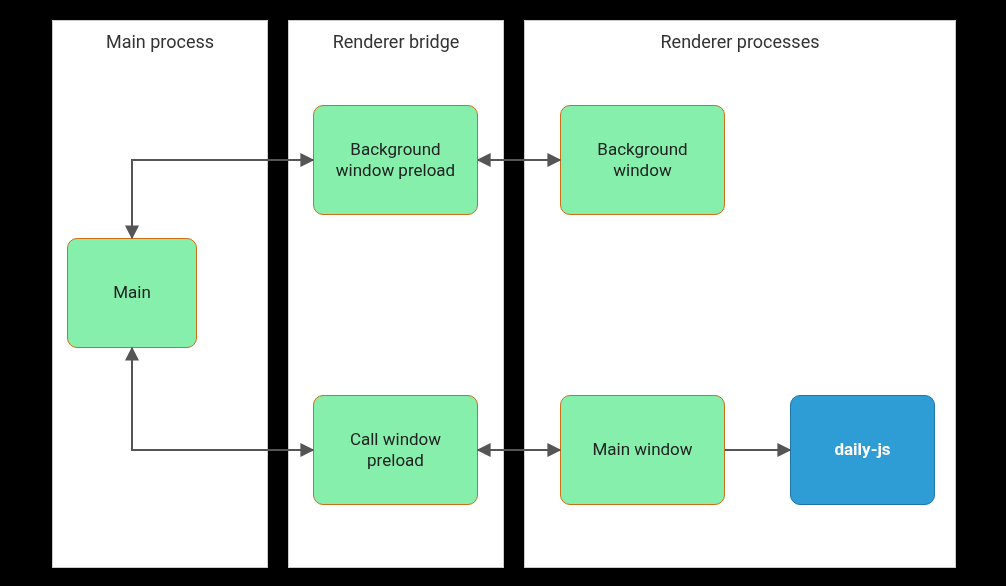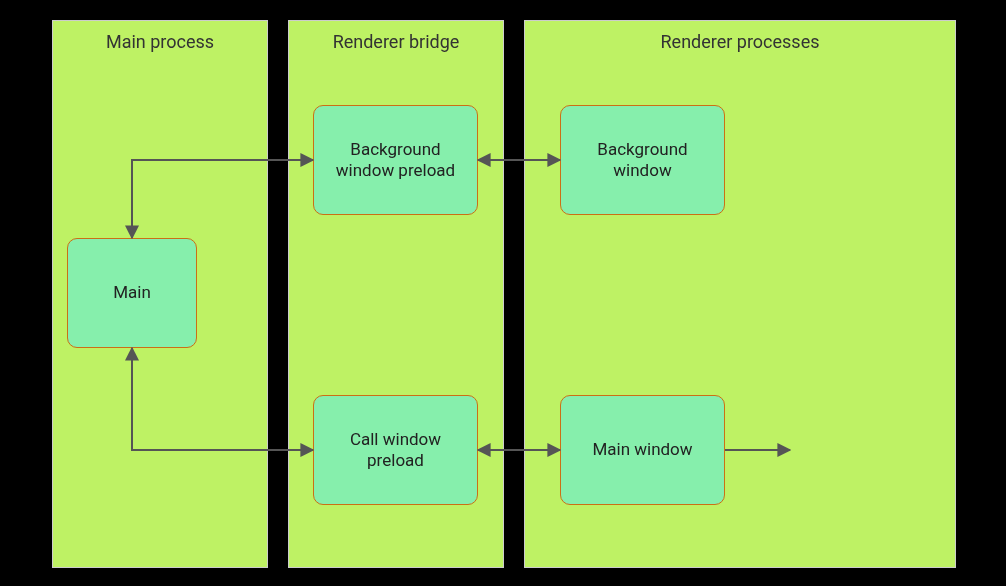--- a/index.html
+++ b/index.html
@@ -10,21 +10,21 @@
     background: #000;
     font-family: -apple-system, BlinkMacSystemFont, "Segoe UI", Roboto, Helvetica, Arial, sans-serif;
   }
   .canvas {
     position: relative;
     width: 1006px;
     height: 586px;
   }
   .panel {
     position: absolute;
-    background: #bef264;
+    background: #ffffff;
     border: 1px solid #ccc;
     box-sizing: border-box;
   }
   .panel-title {
     position: absolute;
     top: 10px;
     left: 0;
     right: 0;
     text-align: center;
     font-size: 18px;
@@ -90,20 +90,23 @@
   </div>
 
   <div class="node orange" style="left:560px; top:105px; width:165px; height:110px;">
     <span>Background window</span>
   </div>
 
   <div class="node orange" style="left:560px; top:395px; width:165px; height:110px;">
     <span>Main window</span>
   </div>
 
+  <div class="node blue" style="left:790px; top:395px; width:145px; height:110px;">
+    <span>daily-js</span>
+  </div>
 
   <svg class="arrows" width="1006" height="586">
     <defs>
       <marker id="arrow-end" viewBox="0 0 10 10" refX="9" refY="5" markerWidth="7" markerHeight="7" orient="auto-start-reverse">
         <path d="M 0 0 L 10 5 L 0 10 z" fill="#555"></path>
       </marker>
       <marker id="arrow-start" viewBox="0 0 10 10" refX="1" refY="5" markerWidth="7" markerHeight="7" orient="auto">
         <path d="M 10 0 L 0 5 L 10 10 z" fill="#555"></path>
       </marker>
     </defs>

